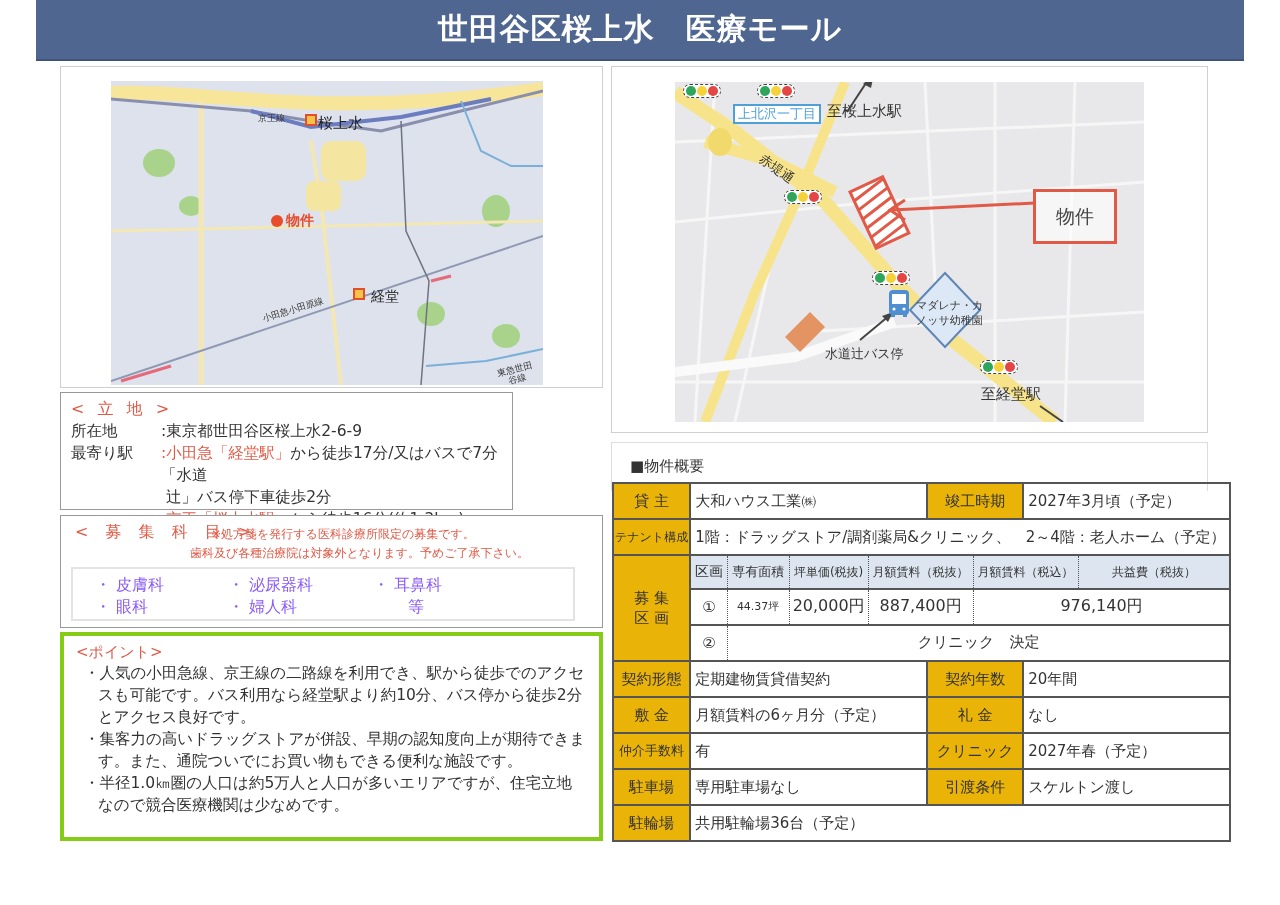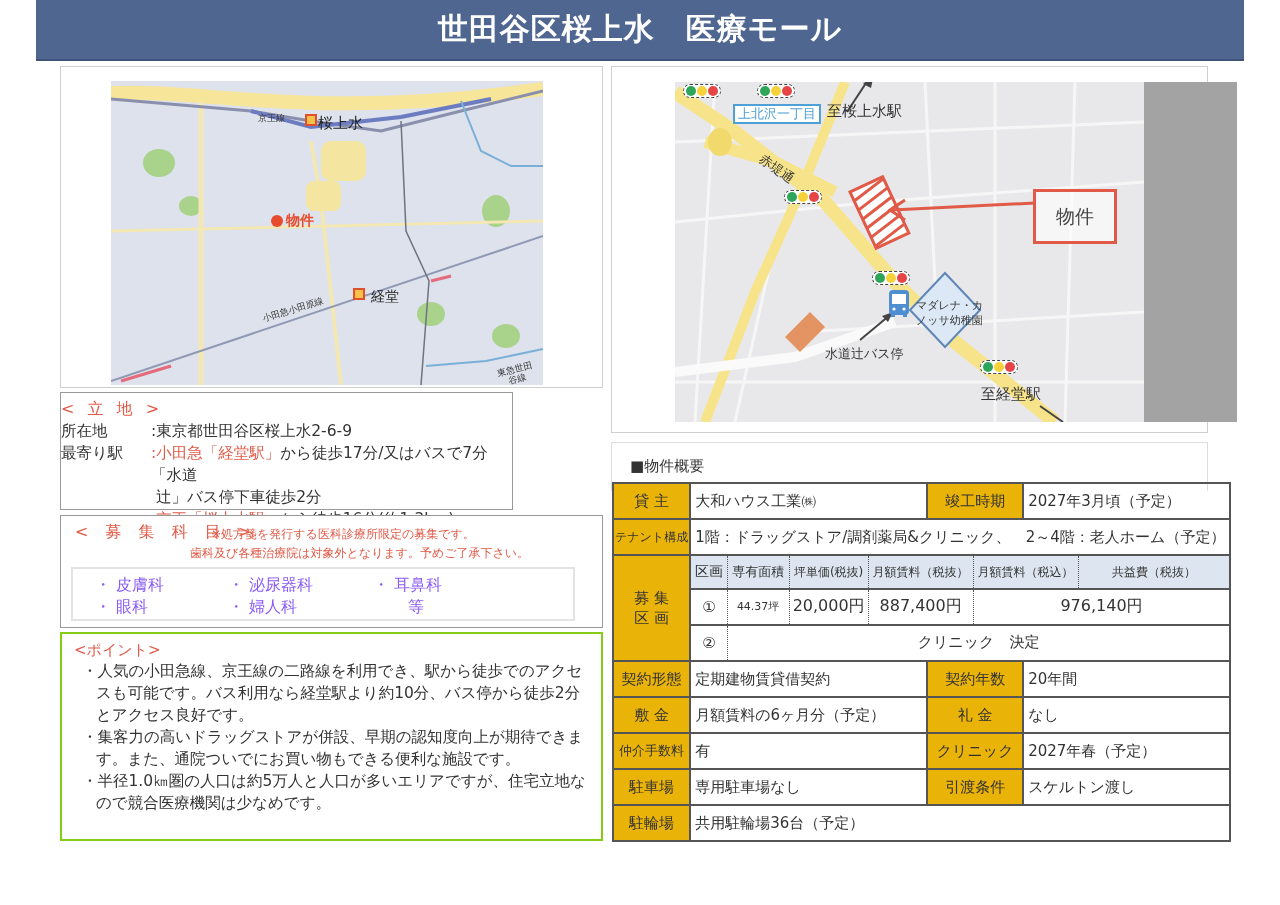--- a/index.html
+++ b/index.html
@@ -21,50 +21,50 @@
     background: #dfe3ec; overflow: hidden; }
   .map-left svg { position: absolute; left: 0; top: 0; }
   .ml-label { position: absolute; font-size: 14px; color: #222; white-space: nowrap; }
   .ml-small { position: absolute; font-size: 9px; color: #333; white-space: nowrap; }
   .station-mark { position: absolute; width: 12px; height: 12px; background: #f8c24a; border: 2px solid #e0502d; }
   .prop-dot { position: absolute; width: 12px; height: 12px; border-radius: 50%; background: #e74c2c; }
   .prop-text { position: absolute; color: #e74c2c; font-weight: bold; font-size: 14px; white-space: nowrap; }
 
   
   .map-right-panel { left: 611px; top: 66px; width: 597px; height: 367px; }
-  .map-right { position: absolute; left: 63px; top: 15px; width: 562px; height: 340px;
-    background: #a3a3a3; overflow: hidden; }
+  .map-right { position: absolute; left: 63px; top: 15px; width: 469px; height: 340px;
+    background: #bef264; overflow: hidden; }
   .map-right svg { position: absolute; left: 0; top: 0; }
   .mr-label { position: absolute; font-size: 15px; color: #333; white-space: nowrap; }
   .mr-blue-box { position: absolute; border: 2px solid #4ea0d6; background: #fff; color: #4ea0d6;
     font-size: 13px; padding: 0 3px; line-height: 16px; white-space: nowrap; }
   .signal { position: absolute; height: 14px; width: 38px; border: 1px dashed #444; border-radius: 7px;
     display: flex; align-items: center; justify-content: space-around; padding: 0 1px; background: #fff; }
   .signal span { width: 10px; height: 10px; border-radius: 50%; display: block; }
   .prop-box { position: absolute; border: 3px solid #e05a47; background: rgba(255,255,255,0.6);
     font-size: 19px; color: #444; display: flex; align-items: center; justify-content: center; }
   .diamond-text { position: absolute; font-size: 11px; color: #333; text-align: center; line-height: 15px; white-space: nowrap; }
 
   
-  .loc-panel { left: 60px; top: 392px; width: 453px; height: 118px; border: 1px solid #999; padding: 5px 0; font-size: 15.5px; line-height: 22px; color: #333; }
+  .loc-panel { left: 60px; top: 392px; width: 453px; height: 118px; border: 1px solid #999; padding: 5px 10px; font-size: 15.5px; line-height: 22px; color: #333; }
   .sec-title { color: #e05a47; font-size: 16px; letter-spacing: 4px; }
   .loc-row { display: flex; }
   .loc-key { width: 90px; flex: none; }
   .red { color: #e05a47; }
 
   
   .dept-panel { left: 60px; top: 515px; width: 543px; height: 113px; border: 1px solid #999; }
   .dept-title { position: absolute; left: 14px; top: 6px; font-size: 16px; color: #e05a47; letter-spacing: 6px; white-space: nowrap; }
   .dept-note1 { position: absolute; left: 150px; top: 10px; font-size: 12px; color: #e05a47; white-space: nowrap; }
   .dept-note2 { position: absolute; left: 129px; top: 29px; font-size: 12px; color: #e05a47; white-space: nowrap; }
   .dept-box { position: absolute; left: 10px; top: 51px; width: 504px; height: 54px; border: 2px solid #e3e3e3; }
   .dept-item { position: absolute; font-size: 16px; color: #8b5cf6; white-space: nowrap; }
 
   
-  .points-panel { left: 60px; top: 632px; width: 543px; height: 209px; border: 2px solid #84cc16; padding: 6px 12px; }
+  .points-panel { left: 60px; top: 632px; width: 543px; height: 209px; border: 4px solid #84cc16; padding: 6px 12px; }
   .points-title { color: #e05a47; font-size: 15px; line-height: 20px; }
   .point { font-size: 15.5px; line-height: 22px; color: #333; padding-left: 22px; text-indent: -14px; }
 
   
   .ov-panel { left: 611px; top: 442px; width: 597px; height: 49px; border: 1px solid #ddd; border-bottom: none; }
   .ov-title { position: absolute; left: 18px; top: 14px; font-size: 15px; color: #333; white-space: nowrap; }
   table.ov { position: absolute; left: 612px; top: 482px; width: 596px; border-collapse: collapse; font-size: 15px; color: #333; }
   table.ov td { border: 2px solid #555; height: 36px; padding: 0 4px; white-space: nowrap; }
   table.ov td.h { background: #eab308; text-align: center; width: 85px; }
   table.ov td.hs { font-size: 12px; padding: 0 1px; }

